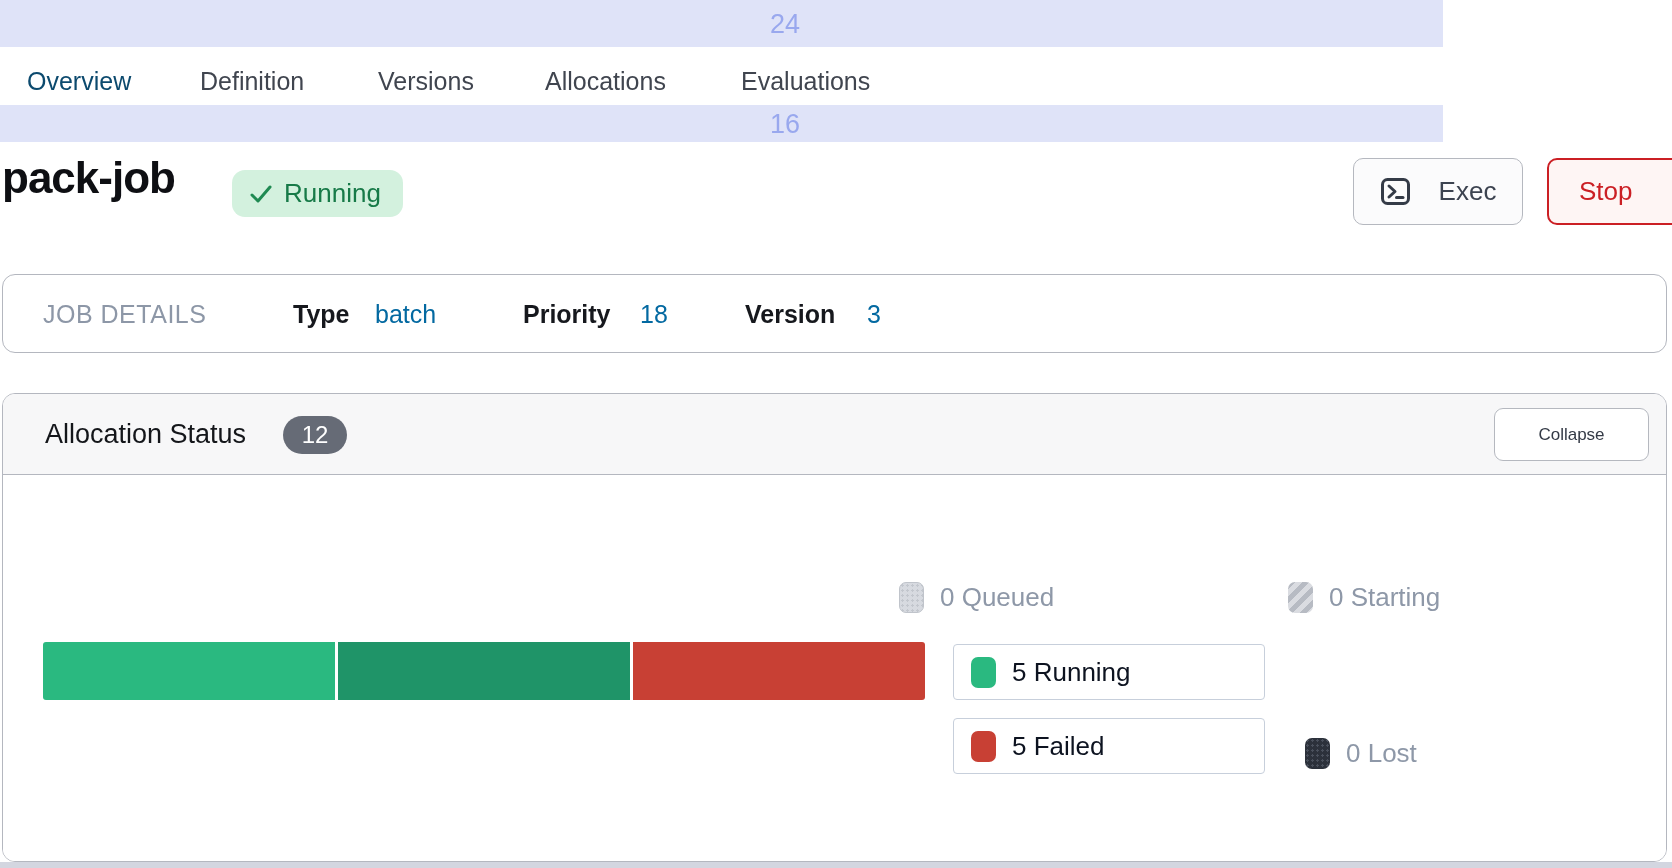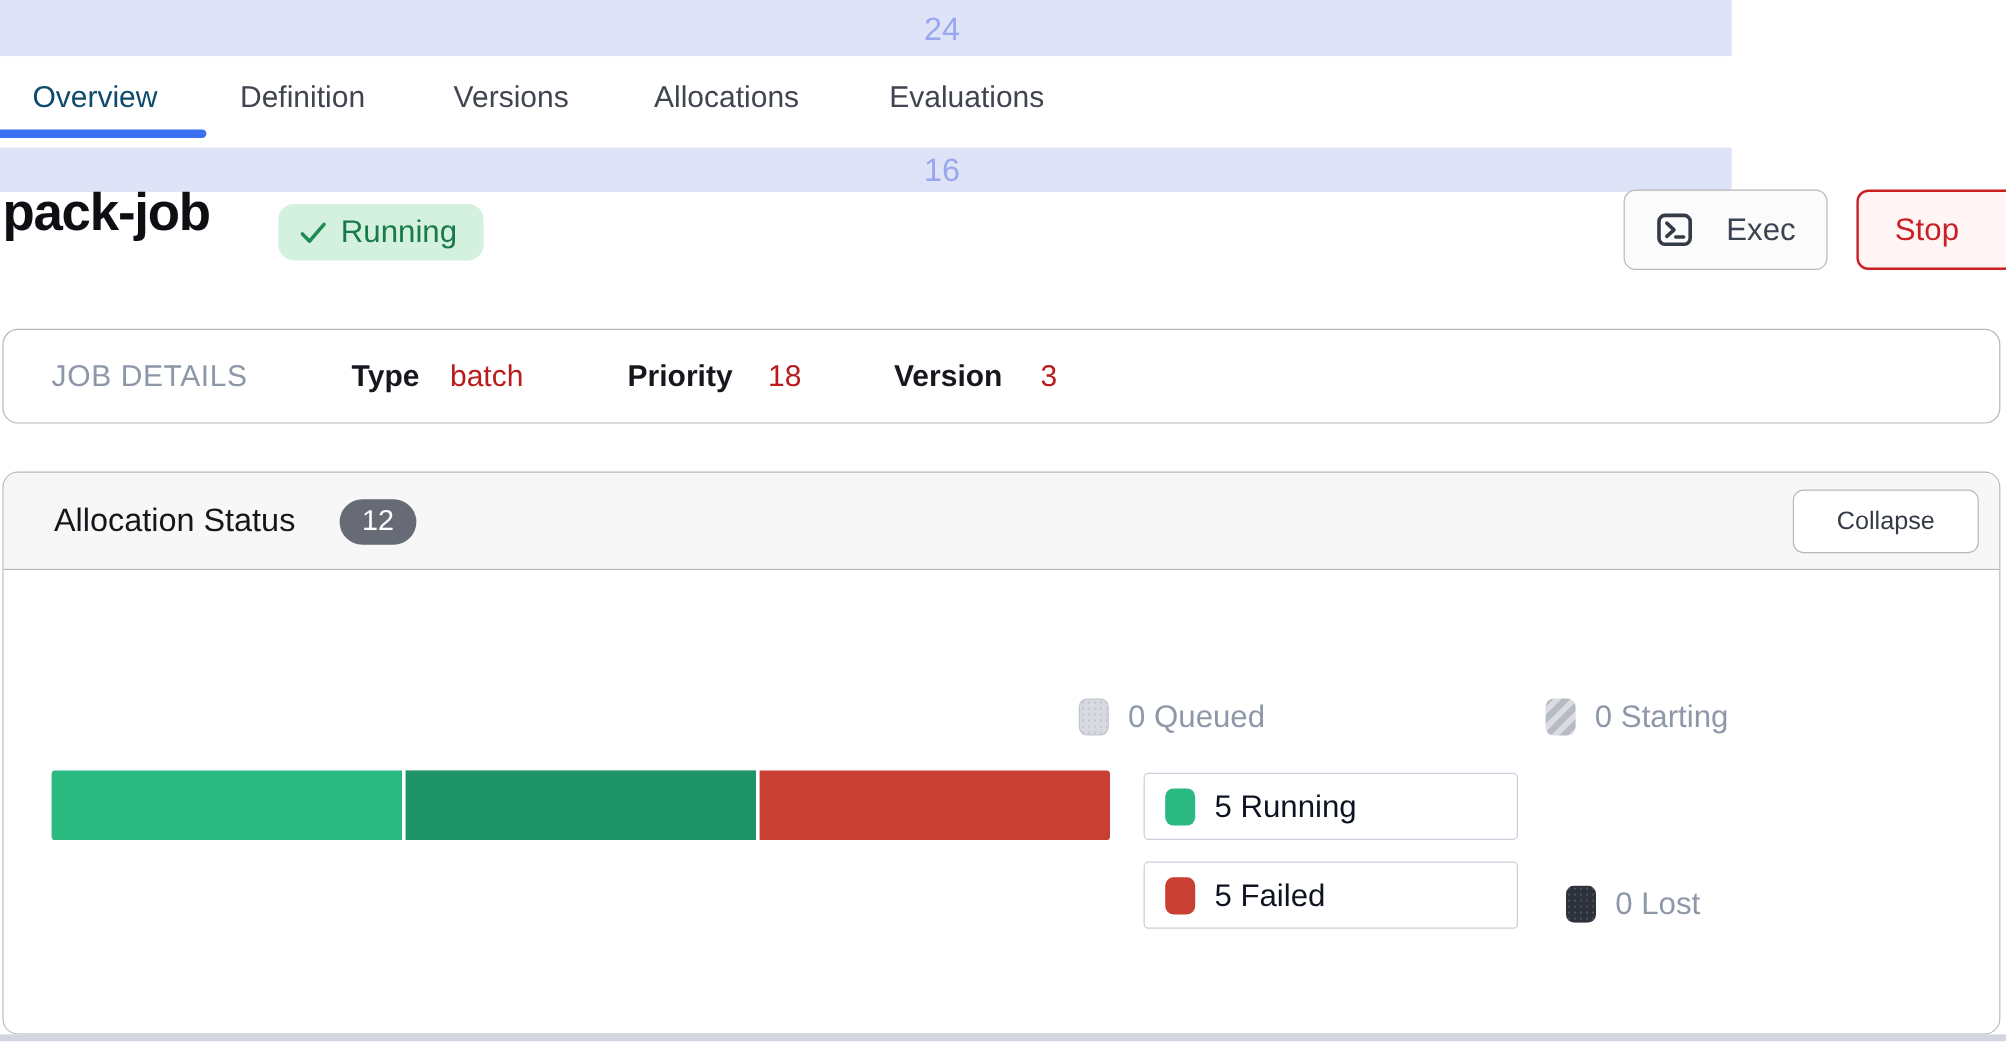--- a/index.html
+++ b/index.html
@@ -11,21 +11,21 @@
   .abs { position:absolute; }
 
   
   .spacer-band { left:0; width:1443px; background:#dfe3f8; }
   .spacer-band .num {
     position:absolute; left:748px; width:74px; text-align:center;
     color:#99a8ee; font-size:27px; font-weight:500;
   }
   #band-top { top:0; height:47px; }
   #band-top .num { top:9px; }
-  #band-mid { top:123px; height:37px;padding-left:32px; }
+  #band-mid { top:105px; height:37px;padding-left:32px; }
   #band-mid .num { top:4px; }
 
   
   #tabbar { top:47px; left:0; width:1672px; height:68px; background:#fff; }
   .tab {
     position:absolute; top:0; height:68px; display:flex; align-items:center;
     font-size:25px; font-weight:500; color:#40454f; cursor:pointer;
   }
   .tab.active { color:#0c4a6e; }
   #tab-underline {
@@ -57,41 +57,41 @@
 
   
   #job-details {
     left:2px; top:274px; width:1665px; height:79px;
     border:1.5px solid #b4b7bf; border-radius:13px; background:#fff;
   }
   #job-details .row { position:absolute; top:0; height:100%; left:0; width:100%; }
   .jd-item { position:absolute; top:50%; transform:translateY(-50%); font-size:25px; white-space:nowrap; }
   #jd-label { left:40px; color:#8d97a7; letter-spacing:0.5px; }
   .jd-key { font-weight:700; color:#16181d; }
-  .jd-val { color:#b91c1c; }
+  .jd-val { color:#0369a1; }
 
   
   #alloc-panel {
     left:2px; top:393px; width:1665px; height:469px;
     border:1.5px solid #b4b7bf; border-radius:13px; background:#fff; overflow:hidden;padding-left:32px;
   }
   #alloc-header {
     position:absolute; left:0; top:0; width:100%; height:81px;
     background:#f7f7f8; border-bottom:1.5px solid #b4b7bf;
   }
   #alloc-title { position:absolute; left:42px; top:50%; transform:translateY(-50%); font-size:27px; color:#14161a; }
   #alloc-count {
     position:absolute; left:280px; top:22px; min-width:64px; height:38px; padding:0 18px;
     background:#666b76; border-radius:19px; color:#fff; font-size:24px; font-weight:500;
     display:flex; align-items:center; justify-content:center;
   }
   #collapse-btn {
     position:absolute; right:17px; top:14px; width:155px; height:53px;
     background:#fff; border:1.5px solid #b5b8bf; border-radius:9px;
-    color:#343a46; font-size:21px;
+    color:#343a46; font-size:17px;
   }
   #alloc-body { position:absolute; left:0; top:81px; width:100%; height:388px; background:#fff; }
 
   
   #allocation-bar {
     position:absolute; left:40px; top:167px; width:882px; height:58px;
     display:flex; gap:3px;
   }
   .bar-seg { height:100%; }
   .bar-seg:first-child { border-radius:3px 0 0 3px; }

